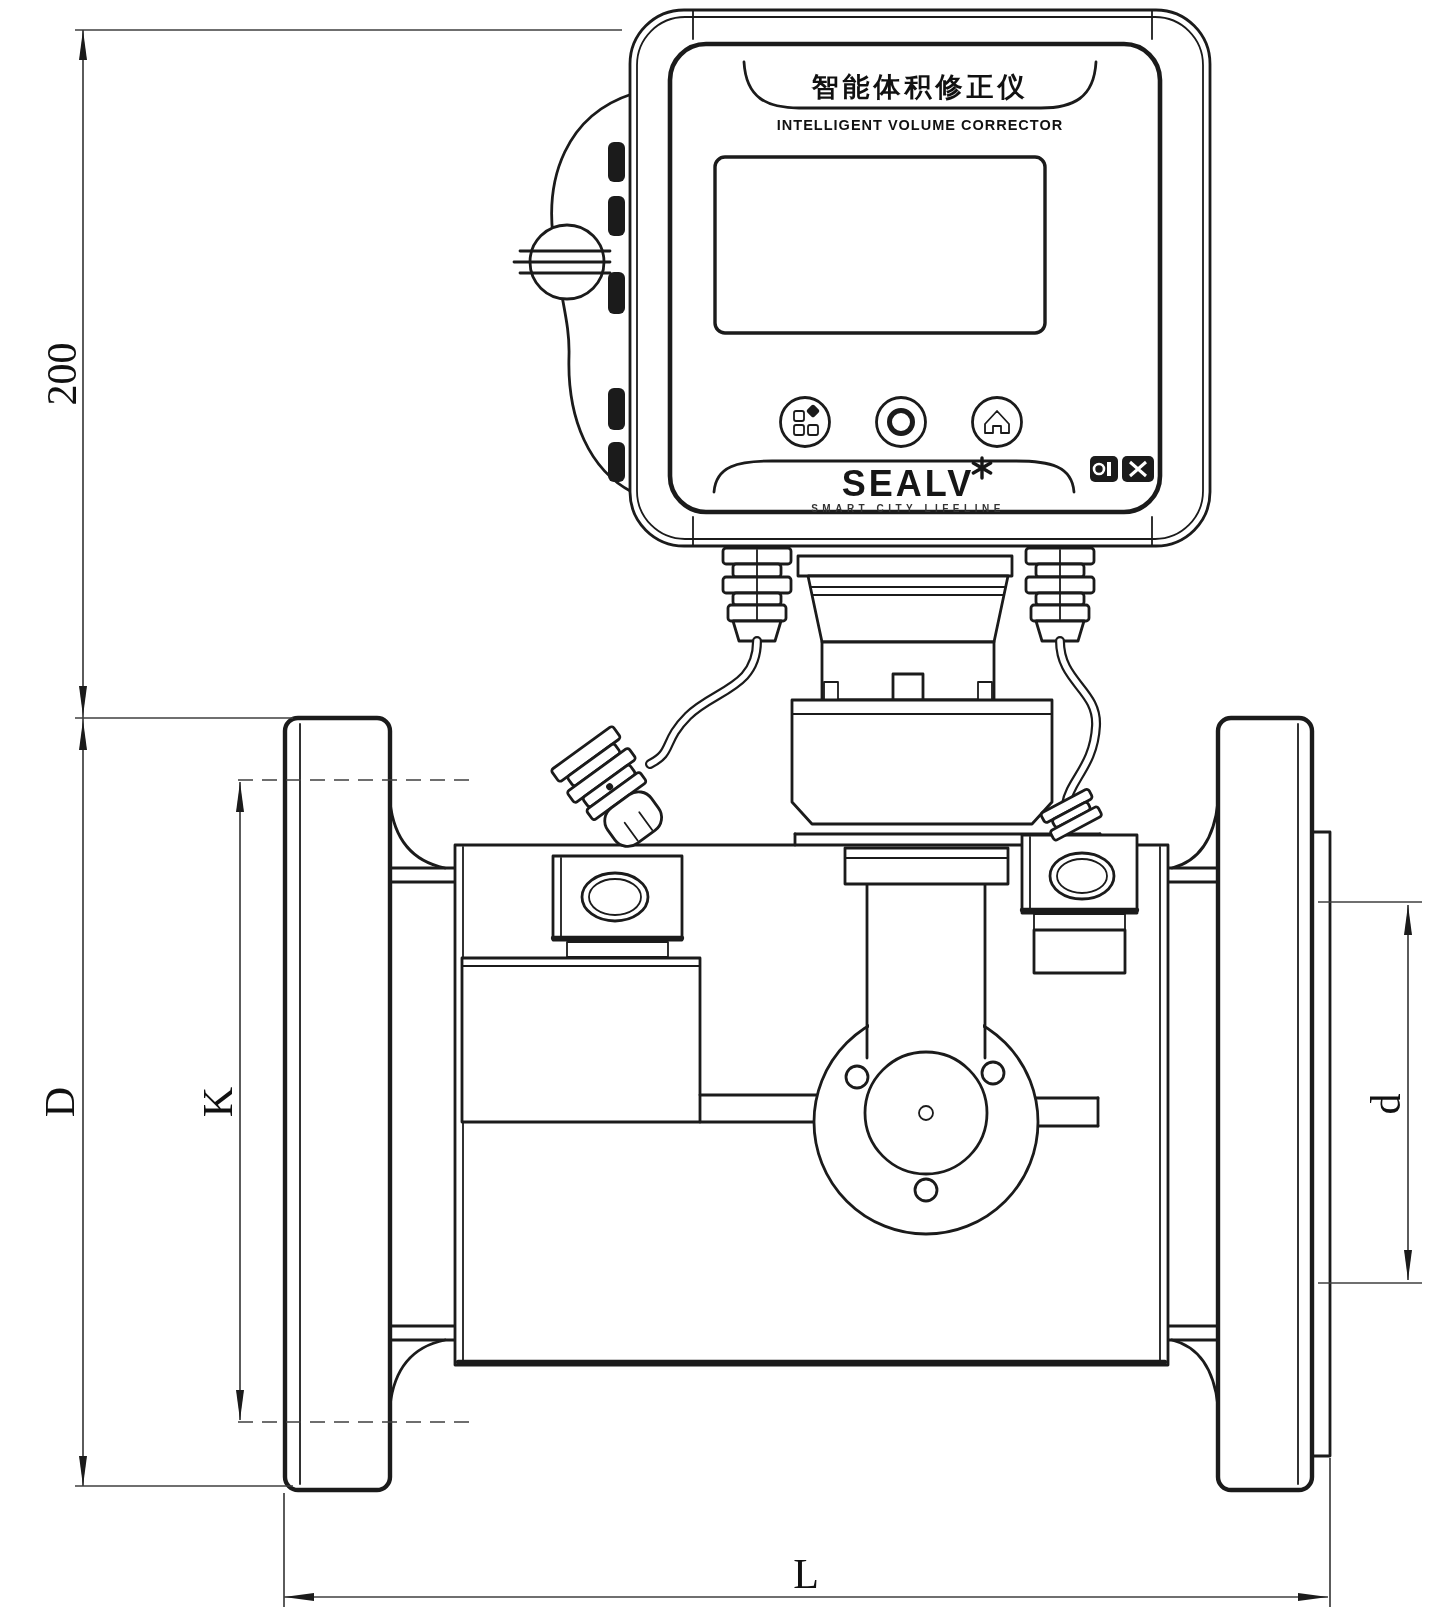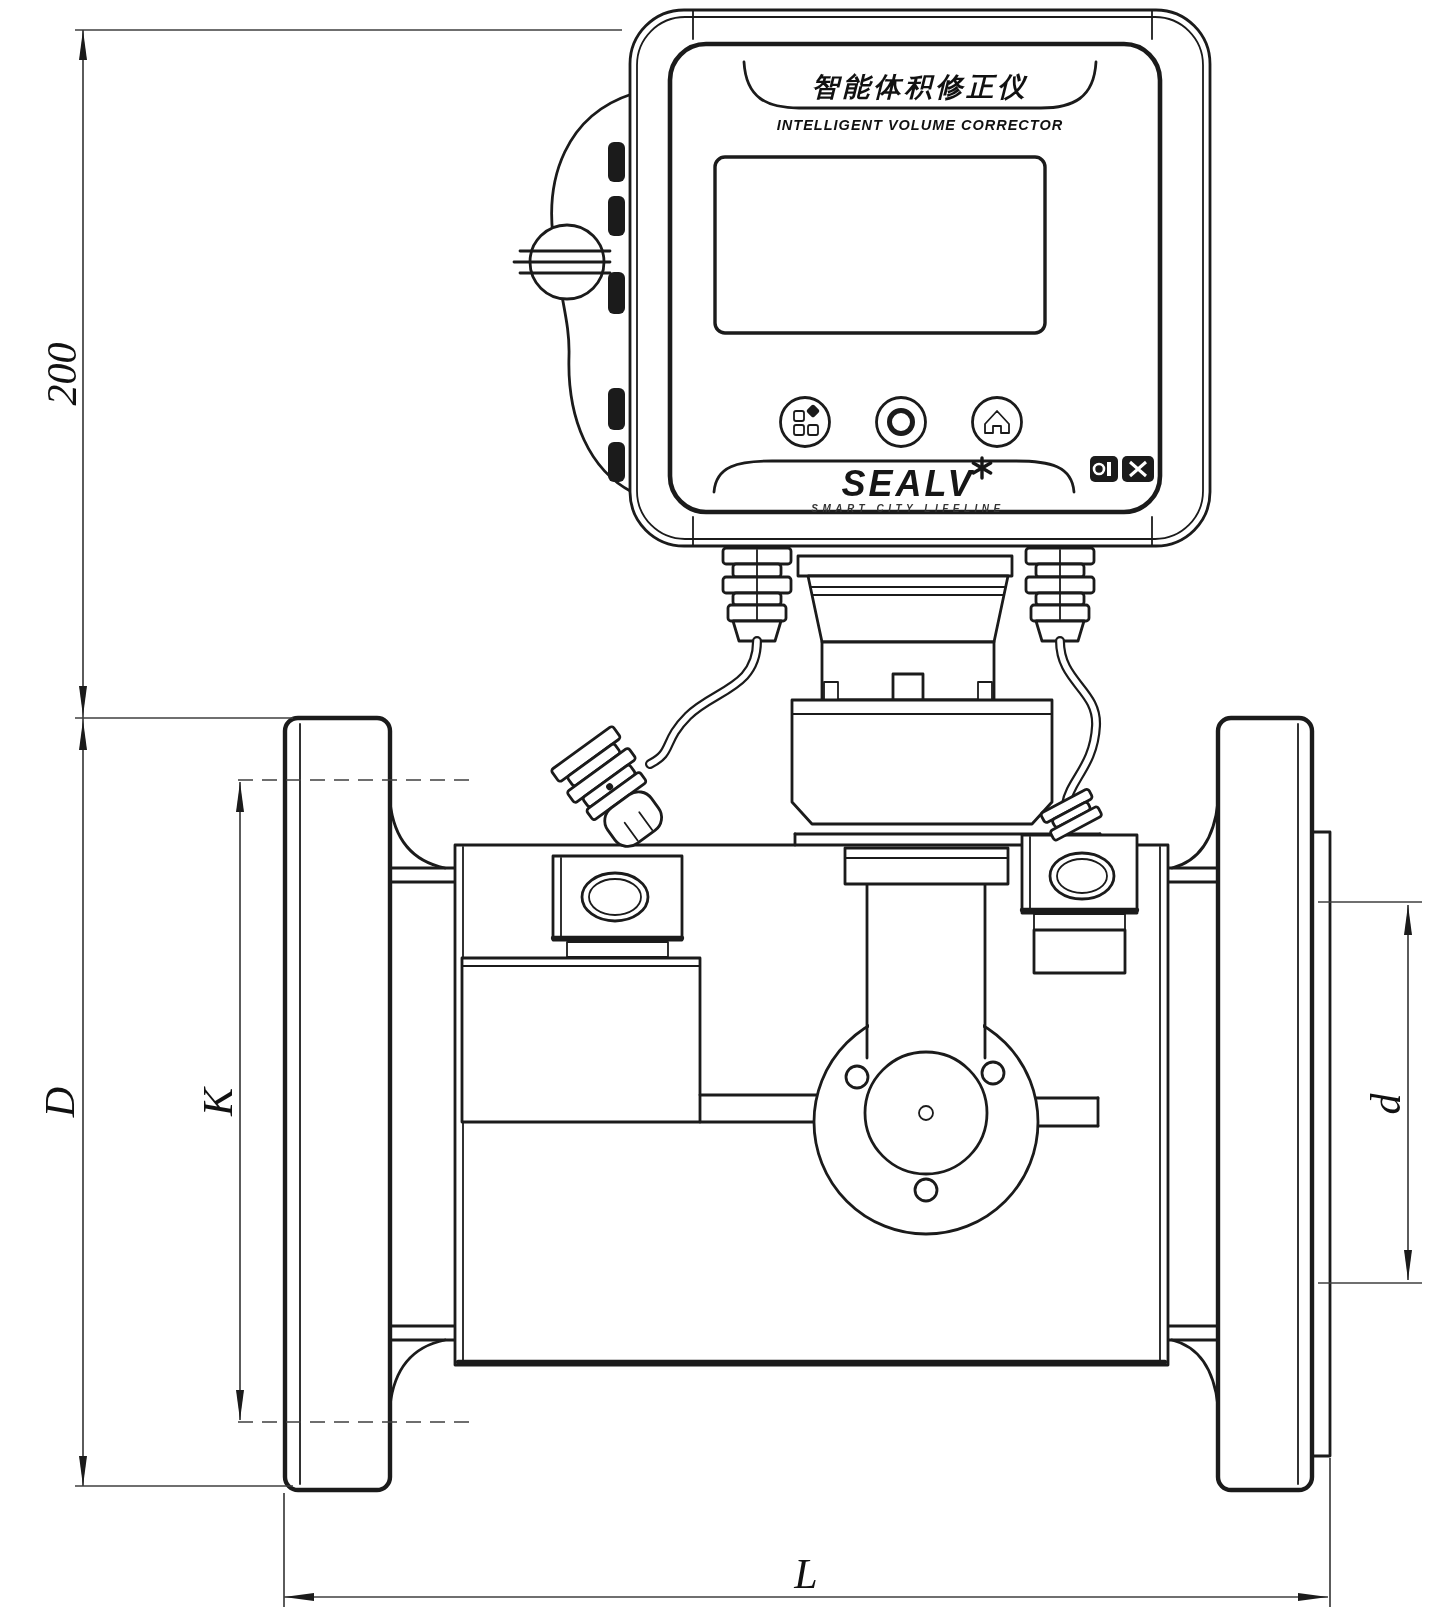--- a/index.html
+++ b/index.html
@@ -1,16 +1,16 @@
 <!DOCTYPE html>
 <html><head>
 <meta charset="utf-8">
 <style>
   html,body{margin:0;padding:0;background:#ffffff;}
-  .stage{width:1445px;height:1617px;position:relative;background:#fff;font-family:"Liberation Sans",sans-serif;font-style:italic;}
+  .stage{width:1445px;height:1617px;position:relative;background:#fff;font-family:"Liberation Sans",sans-serif;}
   svg{display:block}
   
   .ln{fill:none;stroke:#1b1b1b;stroke-width:2.8;stroke-linecap:round;stroke-linejoin:round;}
   .lnT{fill:none;stroke:#1b1b1b;stroke-width:4.4;stroke-linecap:round;stroke-linejoin:round;}
   .lnt{fill:none;stroke:#1b1b1b;stroke-width:1.8;stroke-linecap:round;stroke-linejoin:round;}
   .wfill{fill:#ffffff;}
   .dark{fill:#1b1b1b;stroke:none;}
   
   .dim{fill:none;stroke:#3f3f3f;stroke-width:1.7;}
   .dimd{fill:none;stroke:#3f3f3f;stroke-width:1.7;stroke-dasharray:15 9;}

